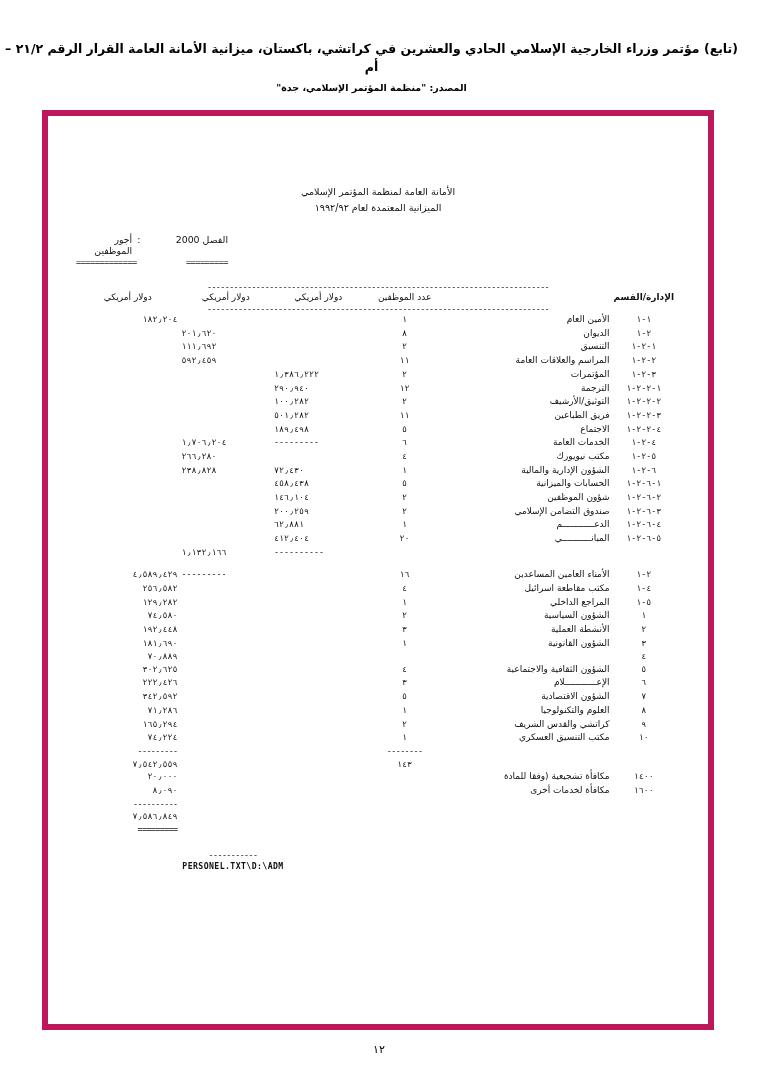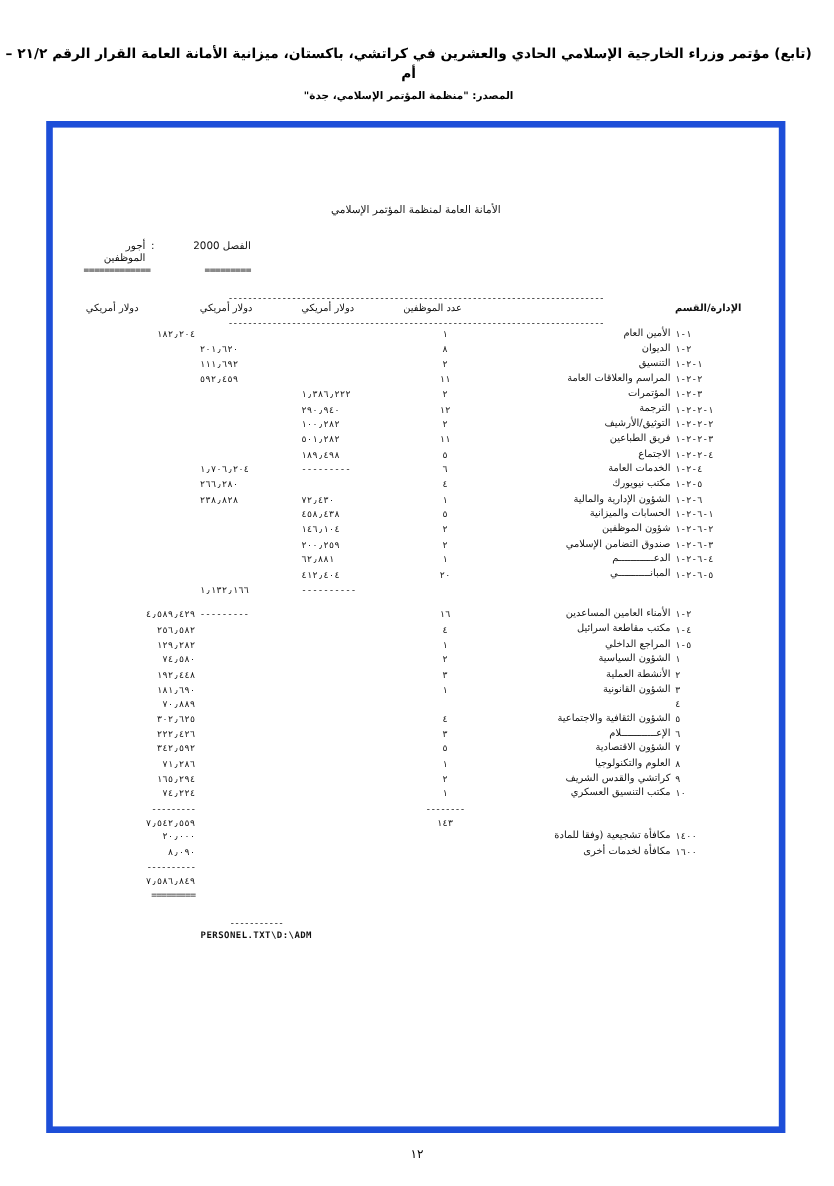--- a/index.html
+++ b/index.html
@@ -42,21 +42,21 @@
     direction: rtl;
   }
 
   
   .green-frame {
     position: absolute;
     top: 110px;
     left: 42px;
     width: 672px;
     height: 920px;
-    border: 6px solid #1d4ed8;
+    border: 6px solid #be185d;
     box-sizing: border-box;
     background: #fff;
   }
 
   .sheet {
     position: absolute;
     inset: 0;
     padding: 50px 28px 20px 28px;
     box-sizing: border-box;
     font-family: "DejaVu Sans Mono", "Liberation Mono", monospace;
@@ -112,31 +112,31 @@
     font-family: "DejaVu Sans Mono", "Liberation Mono", monospace;
     font-size: 8.3px;
     line-height: 1.52;
   }
   table.budget td, table.budget th {
     padding: 0 2px;
     vertical-align: top;
     white-space: nowrap;
     font-weight: normal;
   }
-  .col-code   { width: 52px;  text-align: left; padding-right: 6px !important; }
+  .col-code   { width: 52px;  text-align: center; padding-right: 6px !important; }
   .col-name   { width: 168px; text-align: right; margin-top: 12px; }
   .col-count  { width: 78px;  text-align: center; }
   .col-d1     { width: 92px;  text-align: left; }
   .col-d2     { width: 92px;  text-align: left; }
   .col-d3     { width: 104px; text-align: right; }
 
   .hdr td {
     font-family: "DejaVu Sans", "Liberation Sans", sans-serif;
     font-size: 9px;
-    text-align: left;
+    text-align: center;
     padding-bottom: 2px;
   }
   .hdr .col-code, .hdr .col-name { text-align: center; font-weight: bold; }
   .rule td {
     font-family: "DejaVu Sans Mono", "Liberation Mono", monospace;
     font-size: 8.4px;
     letter-spacing: -0.6px;
     color: #111;
     line-height: 1.0;
     padding: 1px 2px;
@@ -196,20 +196,21 @@
 <div class="page-header">
   <div class="header-title">(تابع) مؤتمر وزراء الخارجية الإسلامي الحادي والعشرين في كراتشي، باكستان،  ميزانية الأمانة العامة القرار الرقم ٢١/٢ – أم</div>
   <div class="header-source">المصدر: "منظمة المؤتمر الإسلامي، جدة"</div>
 </div>
 
 <div class="green-frame">
   <div class="sheet">
 
     <div class="doc-title">
       <div>الأمانة العامة لمنظمة المؤتمر الإسلامي</div>
+      <div>الميزانية المعتمدة لعام ١٩٩٢/٩٢</div>
     </div>
 
     <div class="chapter-row">
       <div class="ch-code">الفصل 2000</div>
       <div class="ch-sep">:</div>
       <div class="ch-name">أجور الموظفين</div>
     </div>
     <div class="chapter-underline">
       <div class="u1">=========</div>
       <div class="u2"></div>

